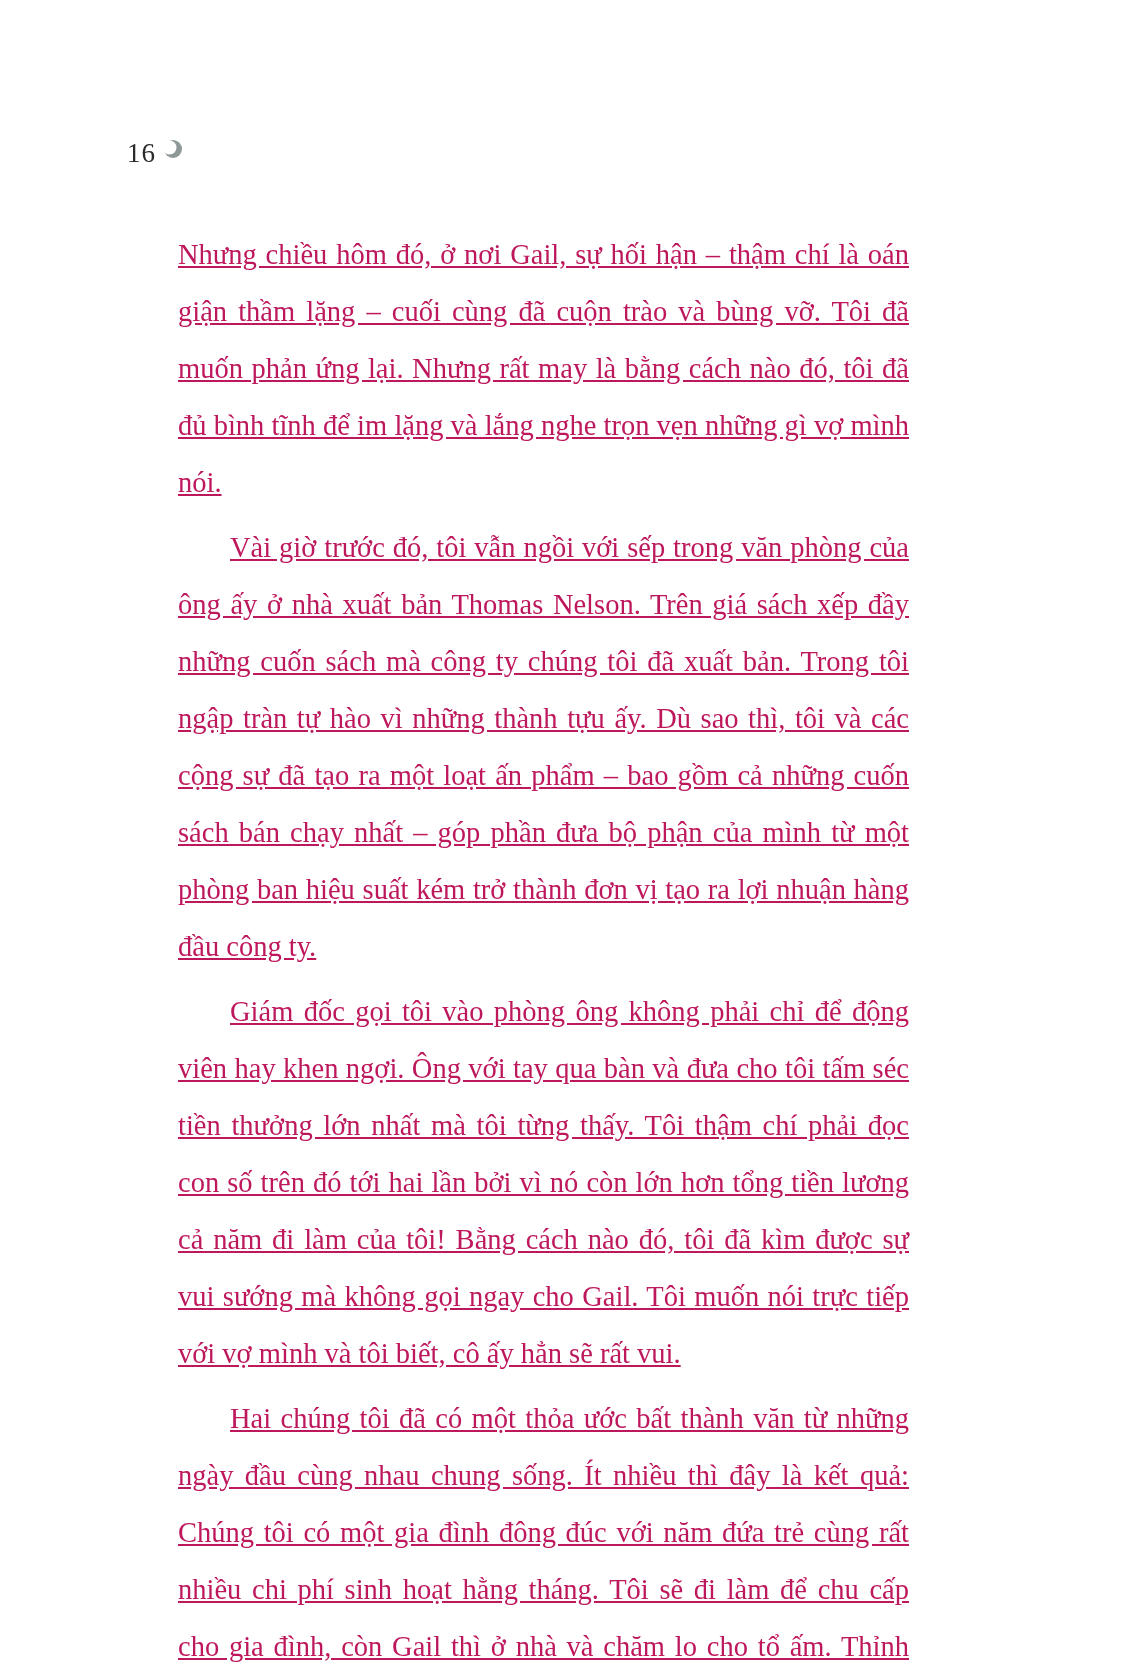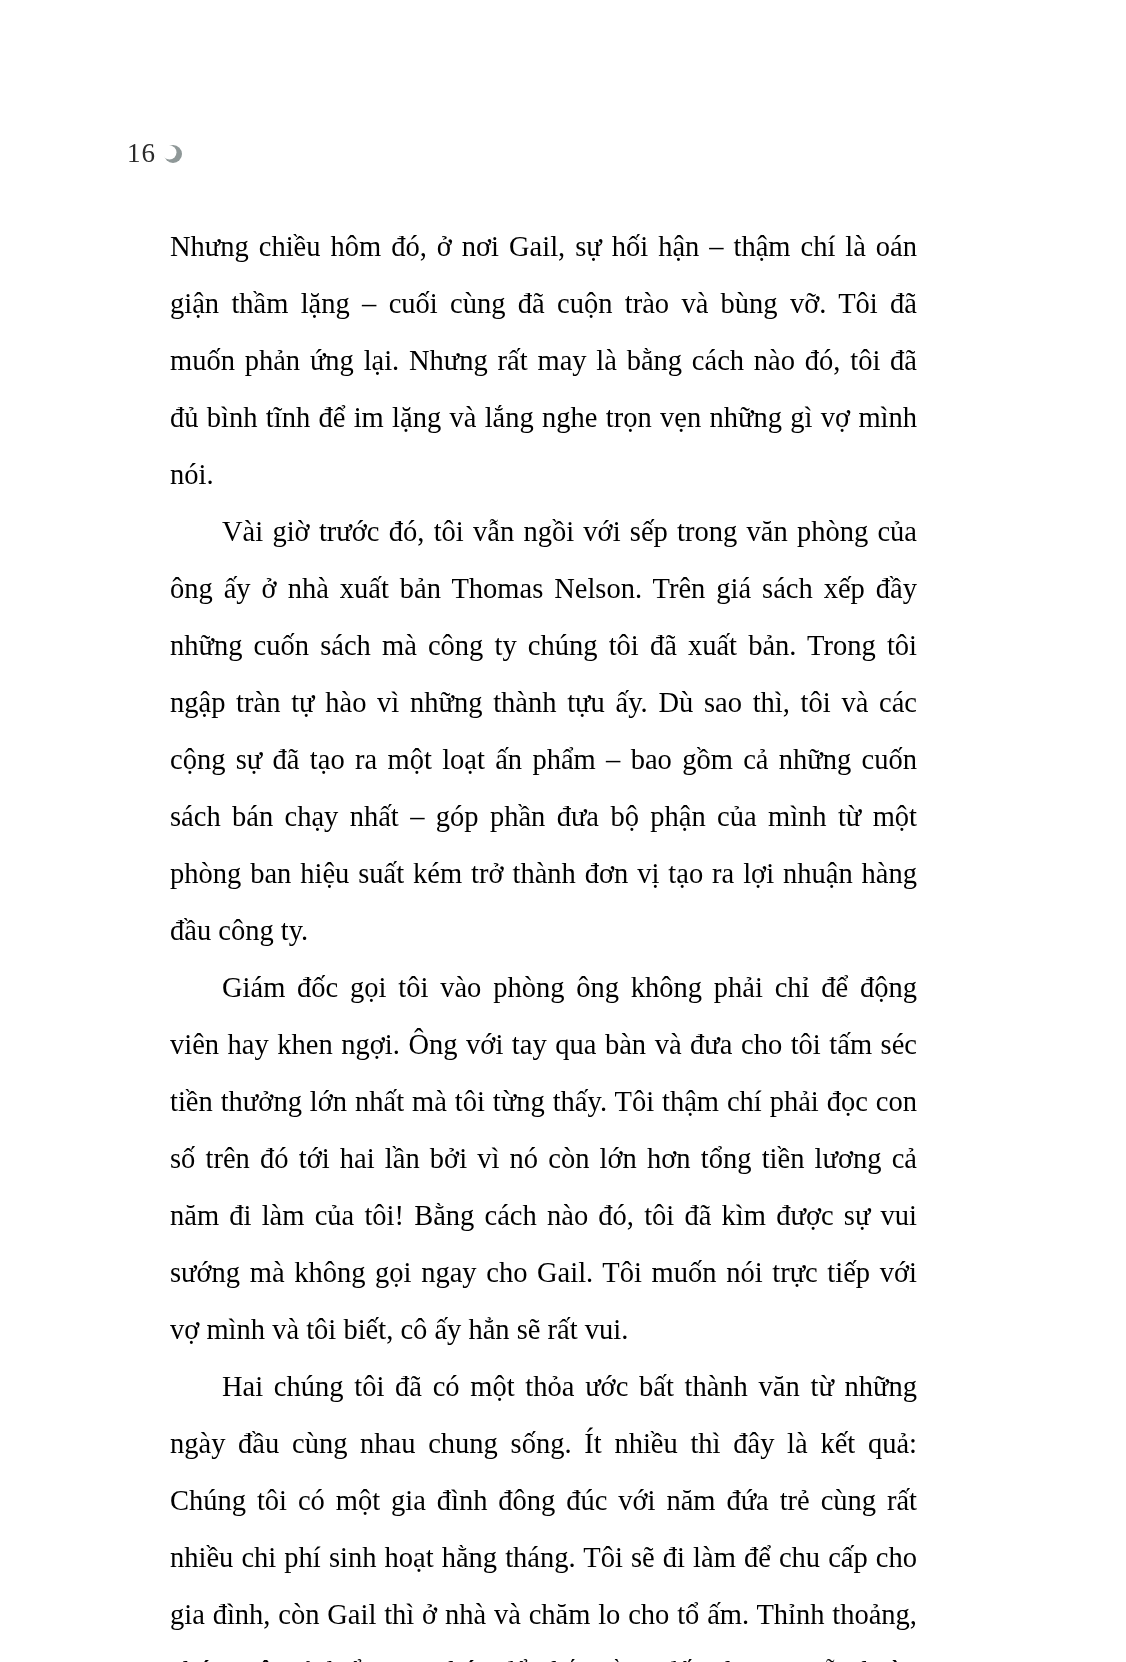--- a/index.html
+++ b/index.html
@@ -15,21 +15,20 @@
     overflow: hidden;
     font-family: "Liberation Serif", "DejaVu Serif", serif;
     color: #1c1c1c;
   }
   .running-header {
     position: absolute;
     top: 138px;
     left: 127px;
     right: 114px;
     display: flex;
-    align-items: center;
     white-space: nowrap;
   }
   .page-number {
     font-family: "Liberation Serif", "DejaVu Serif", serif;
     font-size: 27px;
     color: #2b2b2b;
     letter-spacing: 1px;
   }
   .ornament {
     display: inline-flex;
@@ -46,26 +45,27 @@
     color: #3d3d3d;
     font-weight: 400;
   }
   .text-block {
     position: absolute;
     top: 218px;
     left: 170px;
     width: 747px;
   }
   .text-block p {
-    margin: 0;
+    margin: 8px;
     font-size: 28.5px;
     line-height: 57px;
     text-align: justify;
     text-indent: 52px;
-    color: #000000;
+    color: #be185d;
+    text-decoration: underline;
   }
   .text-block p:first-child {
     text-indent: 0;
   }
 </style>
 </head>
 <body>
 
 <div class="page">
 

